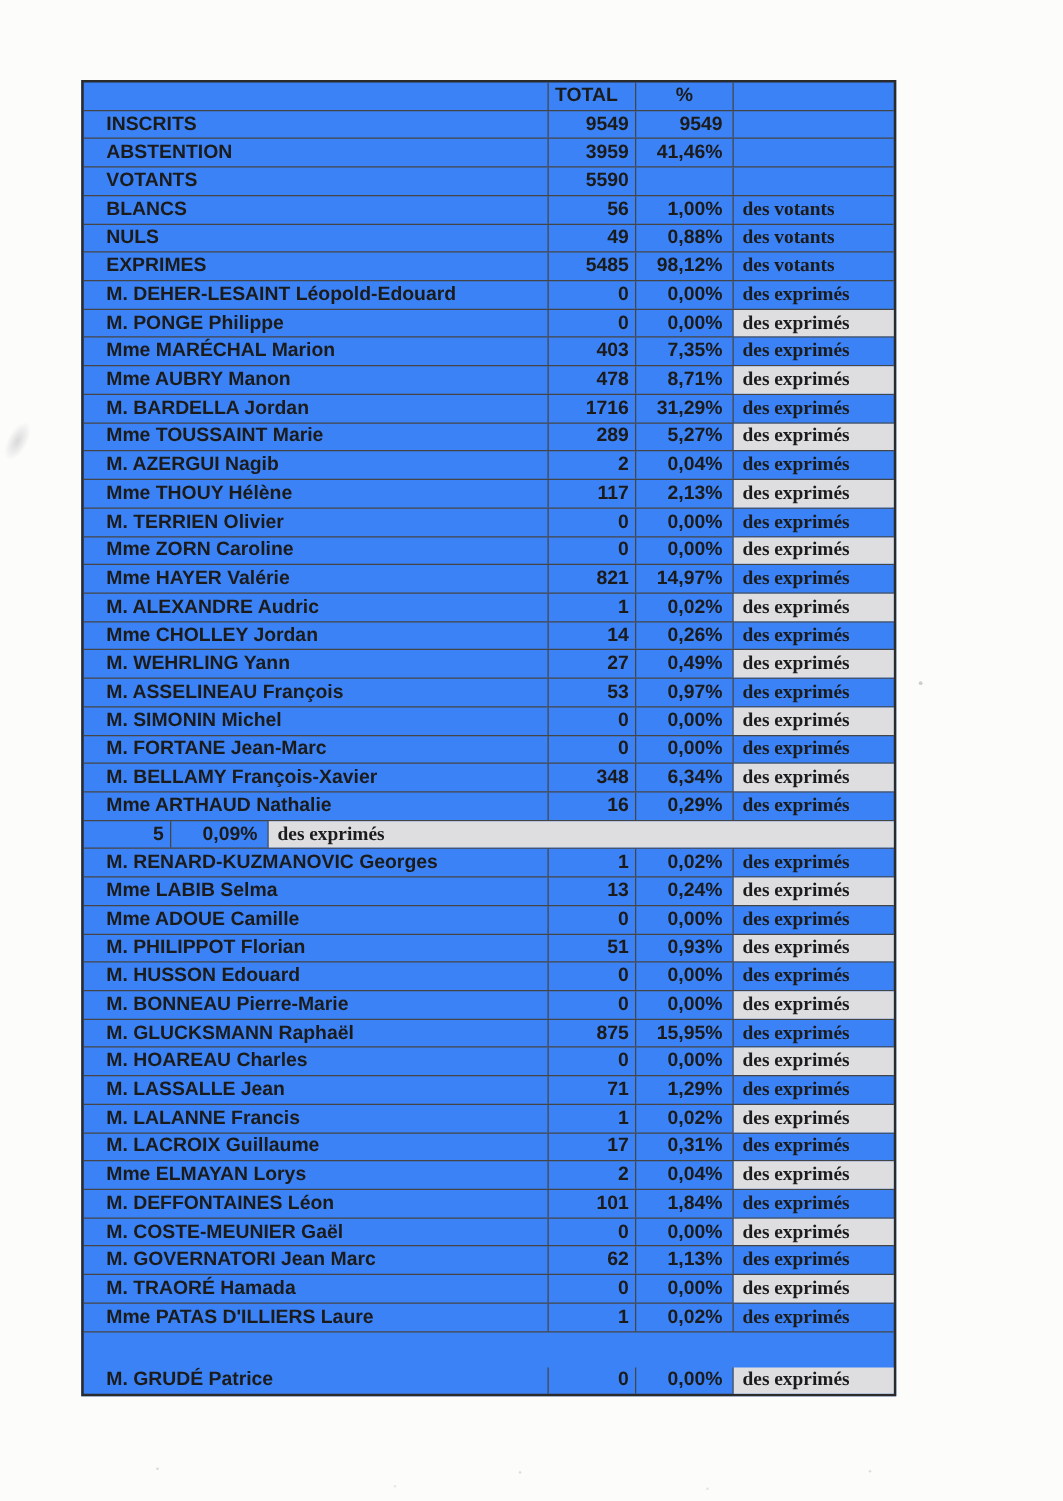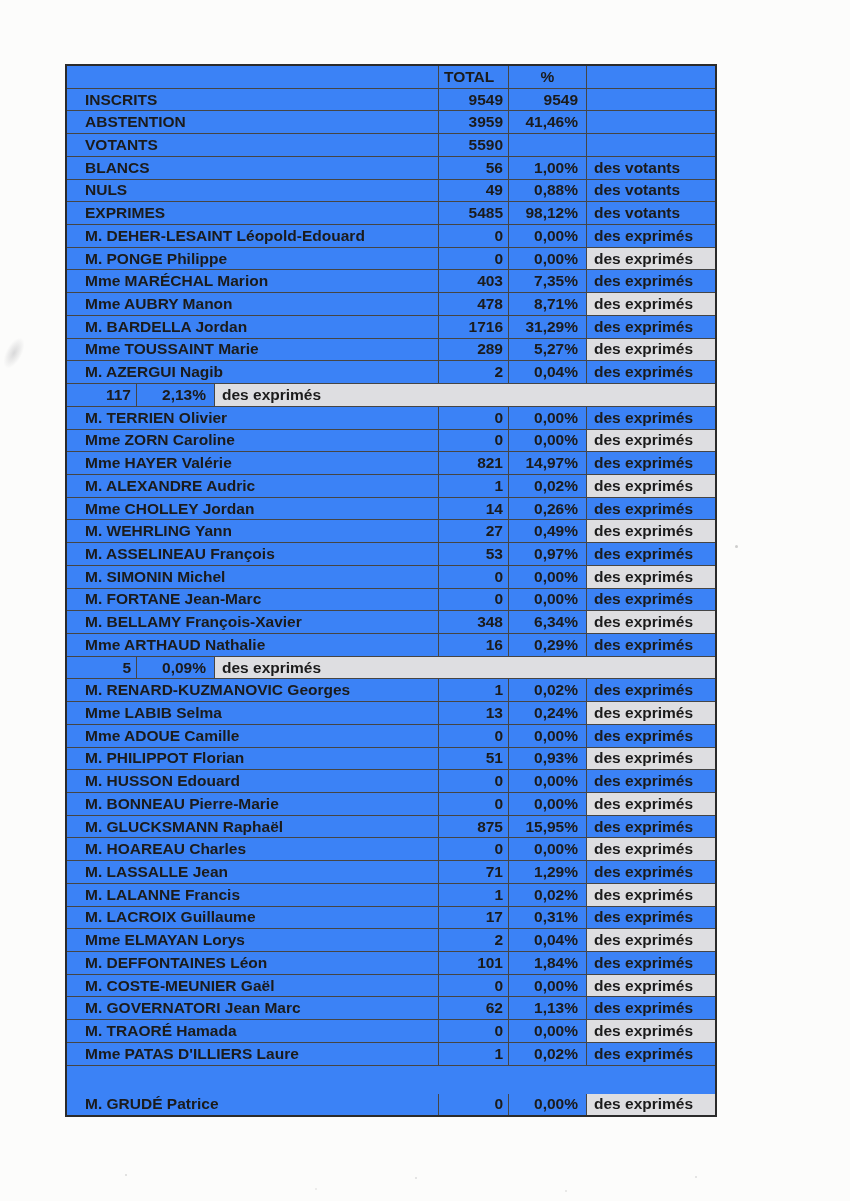--- a/index.html
+++ b/index.html
@@ -36,21 +36,21 @@
   .cell{
     border-right:1.5px solid var(--line);
     display:flex;
     align-items:center;
     overflow:hidden;
     white-space:nowrap;
     color:var(--ink);
     font-weight:700;
     font-size:15.5px;
   }
-  .cell:last-child{border-right:none;}
+  .cell:last-child{border-right:none;font-family:Liberation Serif, serif;}
   .cell.name{width:372px;padding-left:18px;}
   .cell.total{width:70px;justify-content:flex-end;padding-right:5px;}
   .cell.pct{width:78px;justify-content:flex-end;padding-right:8px;}
   .cell.note{flex:1;padding-left:7px;}
   .cell.note.shaded{background:var(--shade);}
   .row.header .cell.total{justify-content:flex-start;padding-left:5px;}
   .row.header .cell.pct{justify-content:center;padding:0;}
   
   .smudge{
     position:absolute;left:6px;top:336px;width:16px;height:34px;
@@ -157,20 +157,21 @@
     <div class="cell pct">5,27%</div>
     <div class="cell note shaded">des exprimés</div>
   </div>
     <div class="row">
     <div class="cell name">M. AZERGUI Nagib</div>
     <div class="cell total">2</div>
     <div class="cell pct">0,04%</div>
     <div class="cell note">des exprimés</div>
   </div>
     <div class="row">
+    <div class="cell name">Mme THOUY Hélène</div>
     <div class="cell total">117</div>
     <div class="cell pct">2,13%</div>
     <div class="cell note shaded">des exprimés</div>
   </div>
     <div class="row">
     <div class="cell name">M. TERRIEN Olivier</div>
     <div class="cell total">0</div>
     <div class="cell pct">0,00%</div>
     <div class="cell note">des exprimés</div>
   </div>

